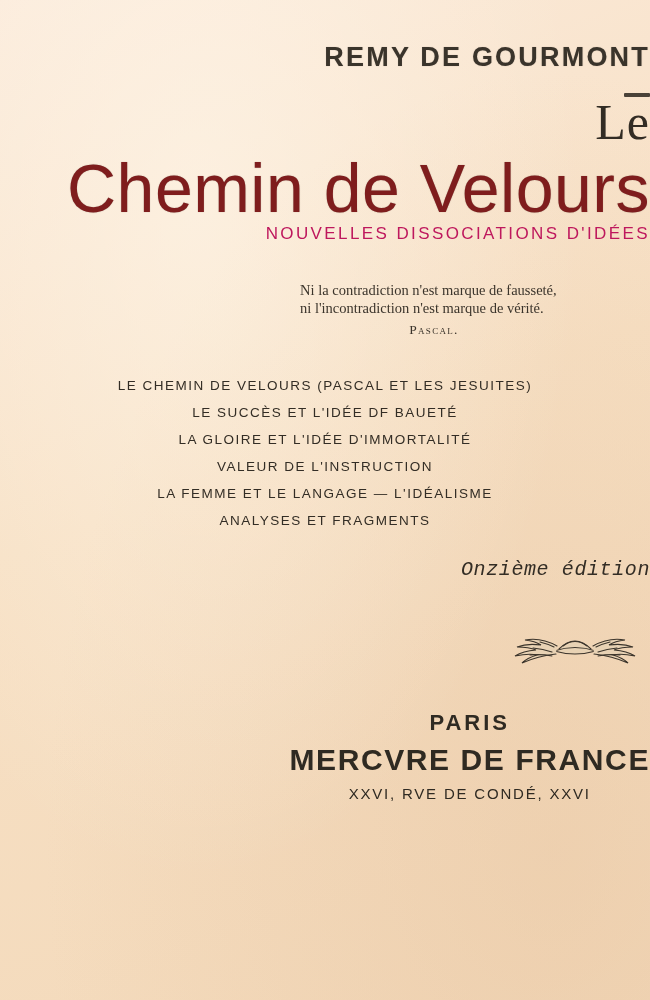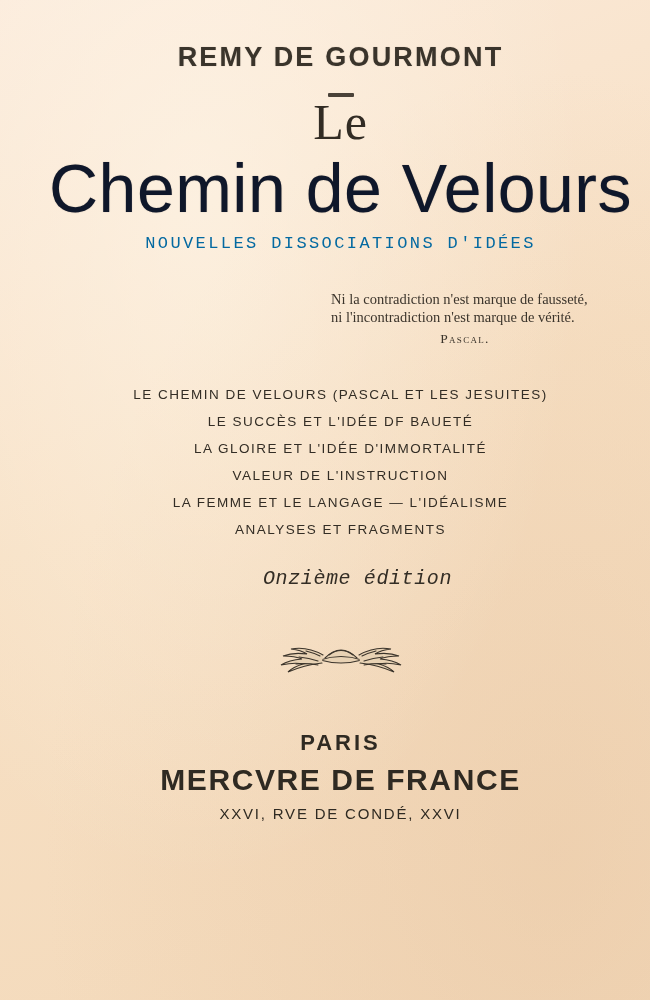--- a/index.html
+++ b/index.html
@@ -22,23 +22,22 @@
     background:
       radial-gradient(ellipse at 30% 20%, rgba(255,248,236,0.55), rgba(255,248,236,0) 60%),
       radial-gradient(ellipse at 85% 85%, rgba(226,188,150,0.35), rgba(226,188,150,0) 65%),
       linear-gradient(160deg, #fbeada 0%, #f7e0c4 45%, #f3d9ba 100%);
   }
   .page {
     position: absolute;
     inset: 0;
     display: flex;
     flex-direction: column;
-    align-items: center;
+    align-items: flex-end;
     text-align: center;
-    padding-left: 31px;
   }
 
   .author {
     margin-top: 42px;
     font-family: "Liberation Sans", sans-serif;
     font-weight: bold;
     font-size: 27px;
     letter-spacing: 2.2px;
     color: #3a342b;
     text-shadow: 0 0 1px rgba(60,50,40,0.35);
@@ -60,30 +59,29 @@
     letter-spacing: 1px;
   }
 
   .title-main {
     margin-top: 6px;
     font-size: 68px;
     line-height: 1.05;
     font-family: "Liberation Sans", sans-serif;
     font-weight: normal;
     letter-spacing: 0.5px;
-    color: #0f172a;
+    color: #7f1d1d;
     text-shadow: 0 0 1px rgba(50,42,34,0.4);
   }
 
   .subtitle {
-    margin-top: 10px;
-    font-family: Liberation Mono, monospace;
+    font-family: Liberation Sans, sans-serif;
     font-size: 17px;
     letter-spacing: 2.4px;
-    color: #0369a1;
+    color: #be185d;
   }
 
   .epigraph {
     margin-top: 38px;
     width: 268px;
     margin-left: 300px;
     text-align: left;
     font-family: "Liberation Serif", serif;
     font-size: 14.5px;
     line-height: 1.22;
@@ -122,21 +120,21 @@
 
   .ornament {
     margin-top: 34px;
     height: 54px;
     display: flex;
     align-items: center;
     justify-content: center;
   }
 
   .imprint {
-    margin-top: 52px;
+    margin-top: 41px;
     font-family: "Liberation Sans", sans-serif;
     color: #2f2a22;
   }
   .imprint .city {
     font-weight: bold;
     font-size: 22px;
     letter-spacing: 3px;
   }
   .imprint .publisher {
     margin-top: 7px;

